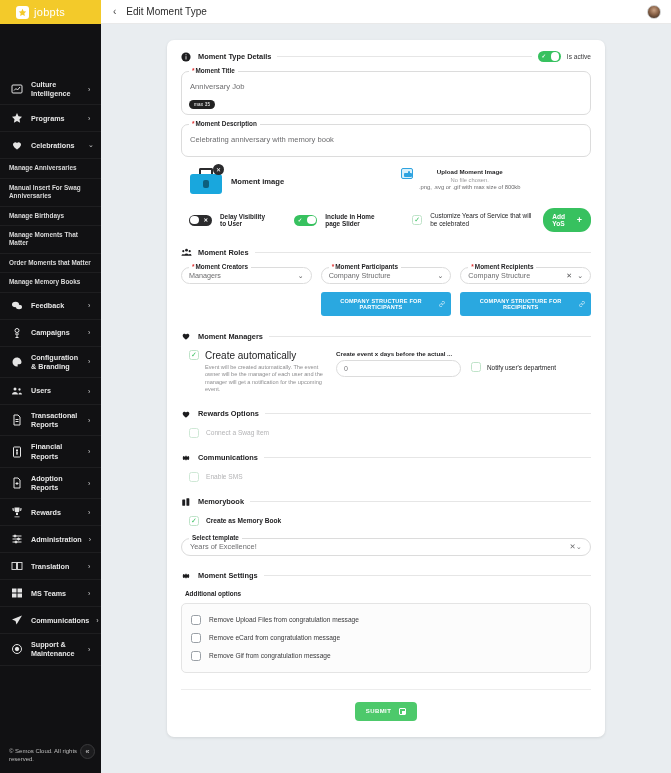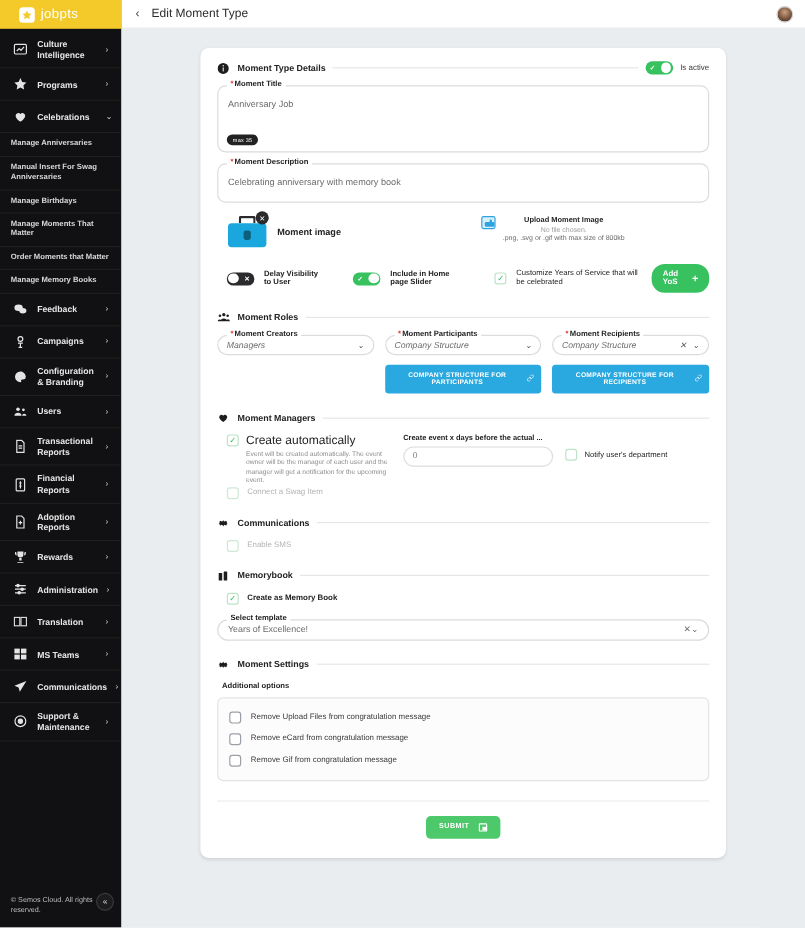--- a/index.html
+++ b/index.html
@@ -25,21 +25,21 @@
     padding-left: 16px;
     flex: 0 0 24px;
   }
   .logo-mark {
     width: 13px; height: 13px; background: #fff; border-radius: 3px;
     display: flex; align-items: center; justify-content: center;
   }
   .logo-mark svg { display:block; }
   .logo-text { color: #fff; font-size: 11px; letter-spacing: .3px; }
 
-  .nav { flex: 1 1 auto; overflow: hidden; padding-top: 2px; }
+  .nav { flex: 1 1 auto; overflow: hidden; padding-top: 2px; margin-top: 48px; }
   .nav-item {
     display: flex; align-items: center;
     padding: 6px 7px 6px 9px;
     gap: 7px;
     border-bottom: 1px solid #1e1e20;
     min-height: 27px;
   }
   .nav-item .ic {
     width: 15px; flex: 0 0 15px;
     color: #e4e4e4; display: flex; align-items: center; justify-content: center;
@@ -122,21 +122,21 @@
     padding: 0 3px; z-index: 2; white-space: nowrap;
   }
   .flabel .req { color: #e03131; margin-right: 1px; }
   .finput {
     border: 1px solid #dcdcdc; border-radius: 7px;
     padding: 10px 8px 8px 8px;
     font-size: 7.6px; color: #6c6c6e;
     min-height: 24px;
     background: #fff;
   }
-  .ta-title { height: 56px; position: relative; }
+  .ta-title { height: 44px; position: relative; }
   .ta-desc { height: 33px; }
   .max-badge {
     position: absolute; left: 7px; bottom: 5px;
     background: #222; color: #fff; border-radius: 6px;
     font-size: 4.6px; padding: 2px 5px; letter-spacing: .2px;
   }
 
   
   .img-row { display: flex; gap: 10px; margin: 8px 0 0 0; align-items: flex-start; text-align: center; }
   .img-left { display: flex; align-items: center; gap: 8px; flex: 0 0 210px; padding-left: 8px; }
@@ -172,21 +172,21 @@
   .yos-btn .plus { font-size: 9px; font-weight: 700; line-height: 1; }
 
   .sec-gap { margin-top: 15px; }
 
   
   .roles { display: flex; gap: 9px; }
   .role-col { flex: 1 1 33%; }
   .select {
     border: 1px solid #dcdcdc; border-radius: 11px;
     height: 17px; display: flex; align-items: center;
-    padding: 0 7px; font-size: 7.2px; color: #6c6c6e; background: #fff; font-style: italic;
+    padding: 0 7px; font-size: 7.2px; color: #6c6c6e; background: #fff;
   }
   .select .val { flex: 1 1 auto; overflow:hidden; white-space:nowrap; }
   .select .clr { color: #5a5a5c; font-size: 7px; margin-right: 5px; }
   .select .cv { color: #5a5a5c; font-size: 7px; }
   .blue-btn {
     background: #2aa8e0; color: #fff; border-radius: 3px;
     font-size: 5.6px; font-weight: 700; letter-spacing: .2px;
     padding: 6px 6px; text-align: center; margin-top: 8px;
     display: flex; align-items: center; justify-content: center; gap: 4px;
   }
@@ -604,20 +604,29 @@
             <div class="mo-input">
                 <span>0</span>
               </div>
           </div>
           <div class="mo-right">
             <span class="cbx plain" style="border-color:#bfe3c9"></span>
             <span class="mo-right-lbl">Notify user's department</span>
           </div>
         </div>
 
+        <div class="sec-head sec-gap">
+          <span class="sec-ic">
+              <svg width="10" height="10" viewBox="0 0 24 24" fill="#1d1d1f">
+                <path d="M12 21s-8-5-8-10a4.5 4.5 0 018-2.8A4.5 4.5 0 0120 11c0 5-8 10-8 10z"></path>
+              </svg>
+            </span>
+          <span class="sec-title">Rewards Options</span>
+          <span class="sec-rule"></span>
+        </div>
         <div class="simple-check" style="margin-bottom:4px">
           <span class="cbx plain" style="border-color:#cfe8d6"></span>
           <span class="muted-lbl">Connect a Swag Item</span>
         </div>
 
         <div class="sec-head sec-gap">
           <span class="sec-ic">
               <svg width="10" height="10" viewBox="0 0 24 24" fill="#1d1d1f">
                 <path d="M12 8a4 4 0 100 8 4 4 0 000-8zm9 4l-2-1.2.4-2.3-2.2-1.3-1.8 1.5-2.2-.8L12 5.5l-1.2 2.4-2.2.8L6.8 7.2 4.6 8.5 5 10.8 3 12l2 1.2-.4 2.3 2.2 1.3 1.8-1.5 2.2.8L12 18.5l1.2-2.4 2.2-.8 1.8 1.5 2.2-1.3-.4-2.3z"></path>
               </svg>

